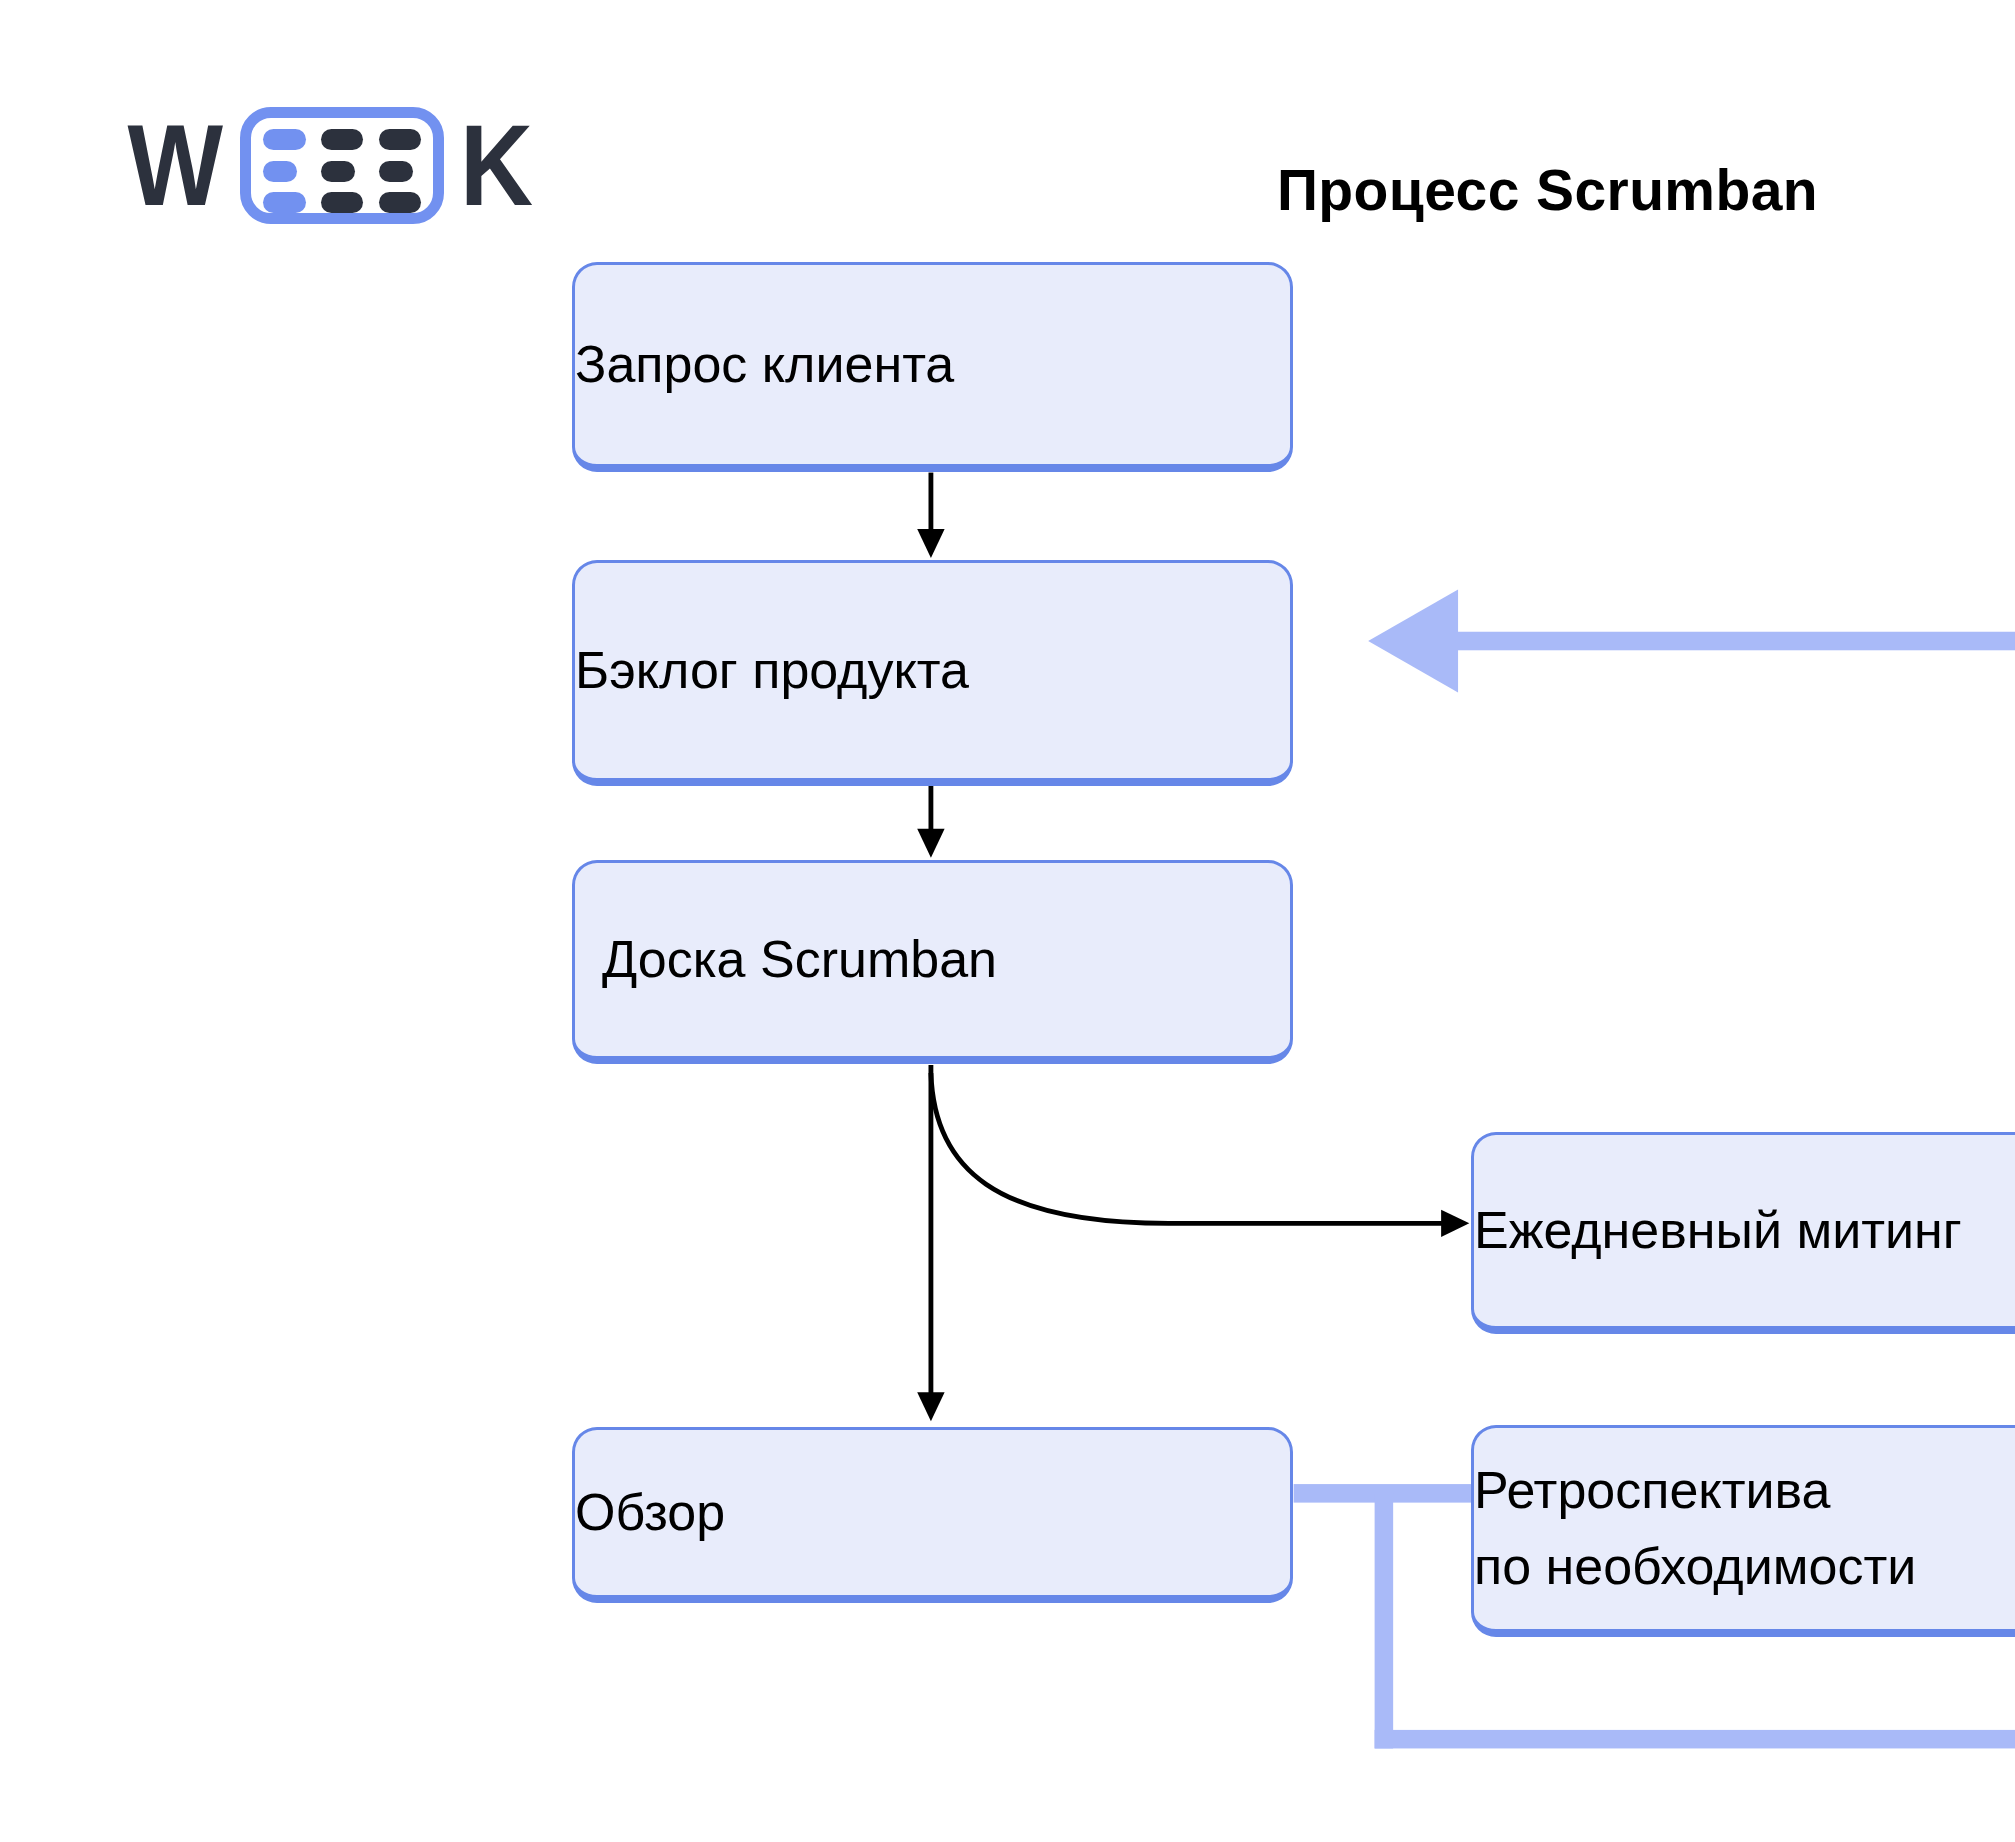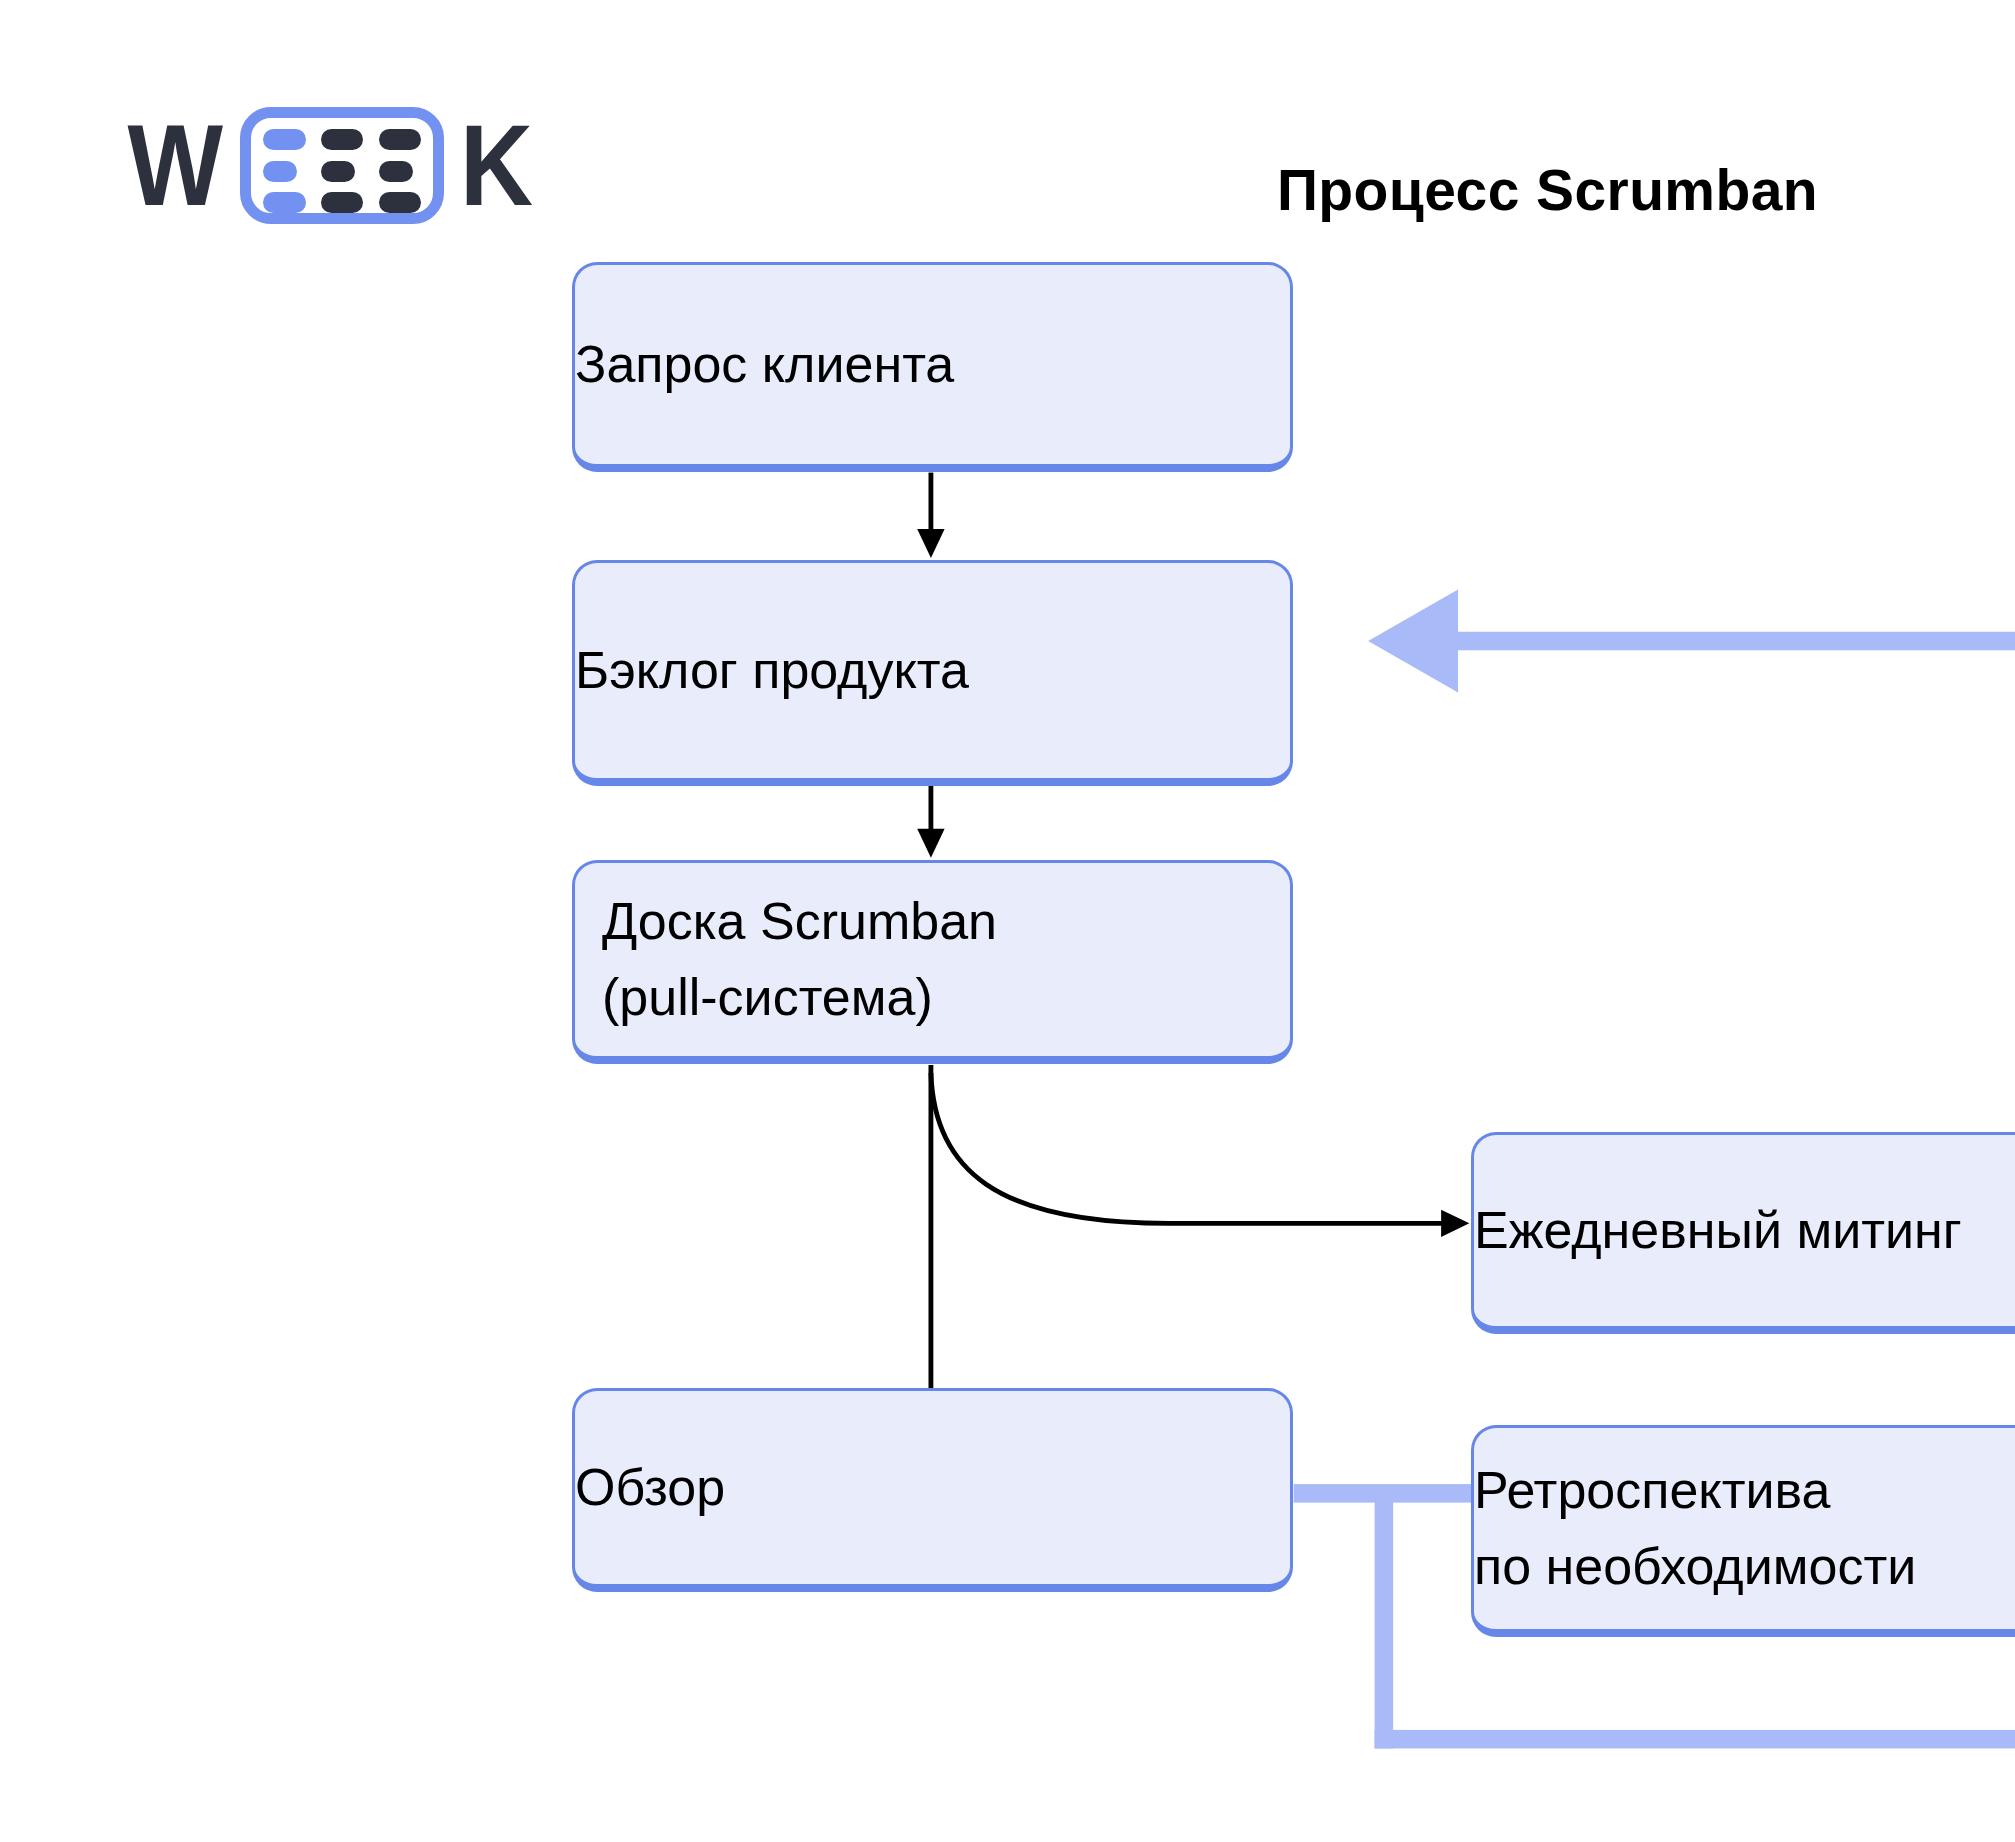--- a/index.html
+++ b/index.html
@@ -29,21 +29,21 @@
     border:3.2px solid var(--node-border);
     border-bottom-width:8.9px;
     border-radius:25px;
     display:flex;flex-direction:column;align-items:flex-start;justify-content:center;
     font-size:52px;line-height:1.45;text-align:center;color:#000;
   }
   .node-client   {left:572px;top:262px; width:721px;height:210px;}
   .node-backlog  {left:572px;top:560px;width:721px;height:226px;}
   .node-board    {left:572px;top:860px;width:721px;height:204px;padding-left:27px;}
   .node-meeting  {left:1471px;top:1132px;width:725px;height:202px;}
-  .node-review   {left:572px;top:1388px;width:721px;height:204px;}
+  .node-review   {left:572px;top:1427px;width:721px;height:176px;}
   .node-retro    {left:1471px;top:1425px;width:725px;height:212px;}
 
   
   .logo{
     position:absolute;left:121px;top:106px;height:119px;
     display:flex;align-items:center;gap:10.5px;
   }
   .logo .letter{
     font-size:115px;font-weight:700;color:var(--logo-dark);
     line-height:119px;transform:scaleX(.88);transform-origin:center;
@@ -112,21 +112,20 @@
   <div class="node node-client">
     <span>Запрос клиента</span>
   </div>
 
   <div class="node node-backlog">
     <span>Бэклог продукта</span>
   </div>
 
   <div class="node node-board">
     <span>Доска Scrumban</span>
-    <span>(pull-система)</span>
   </div>
 
   <div class="node node-meeting">
     <span>Ежедневный митинг</span>
   </div>
 
   <div class="node node-review">
     <span>Обзор</span>
   </div>
 

